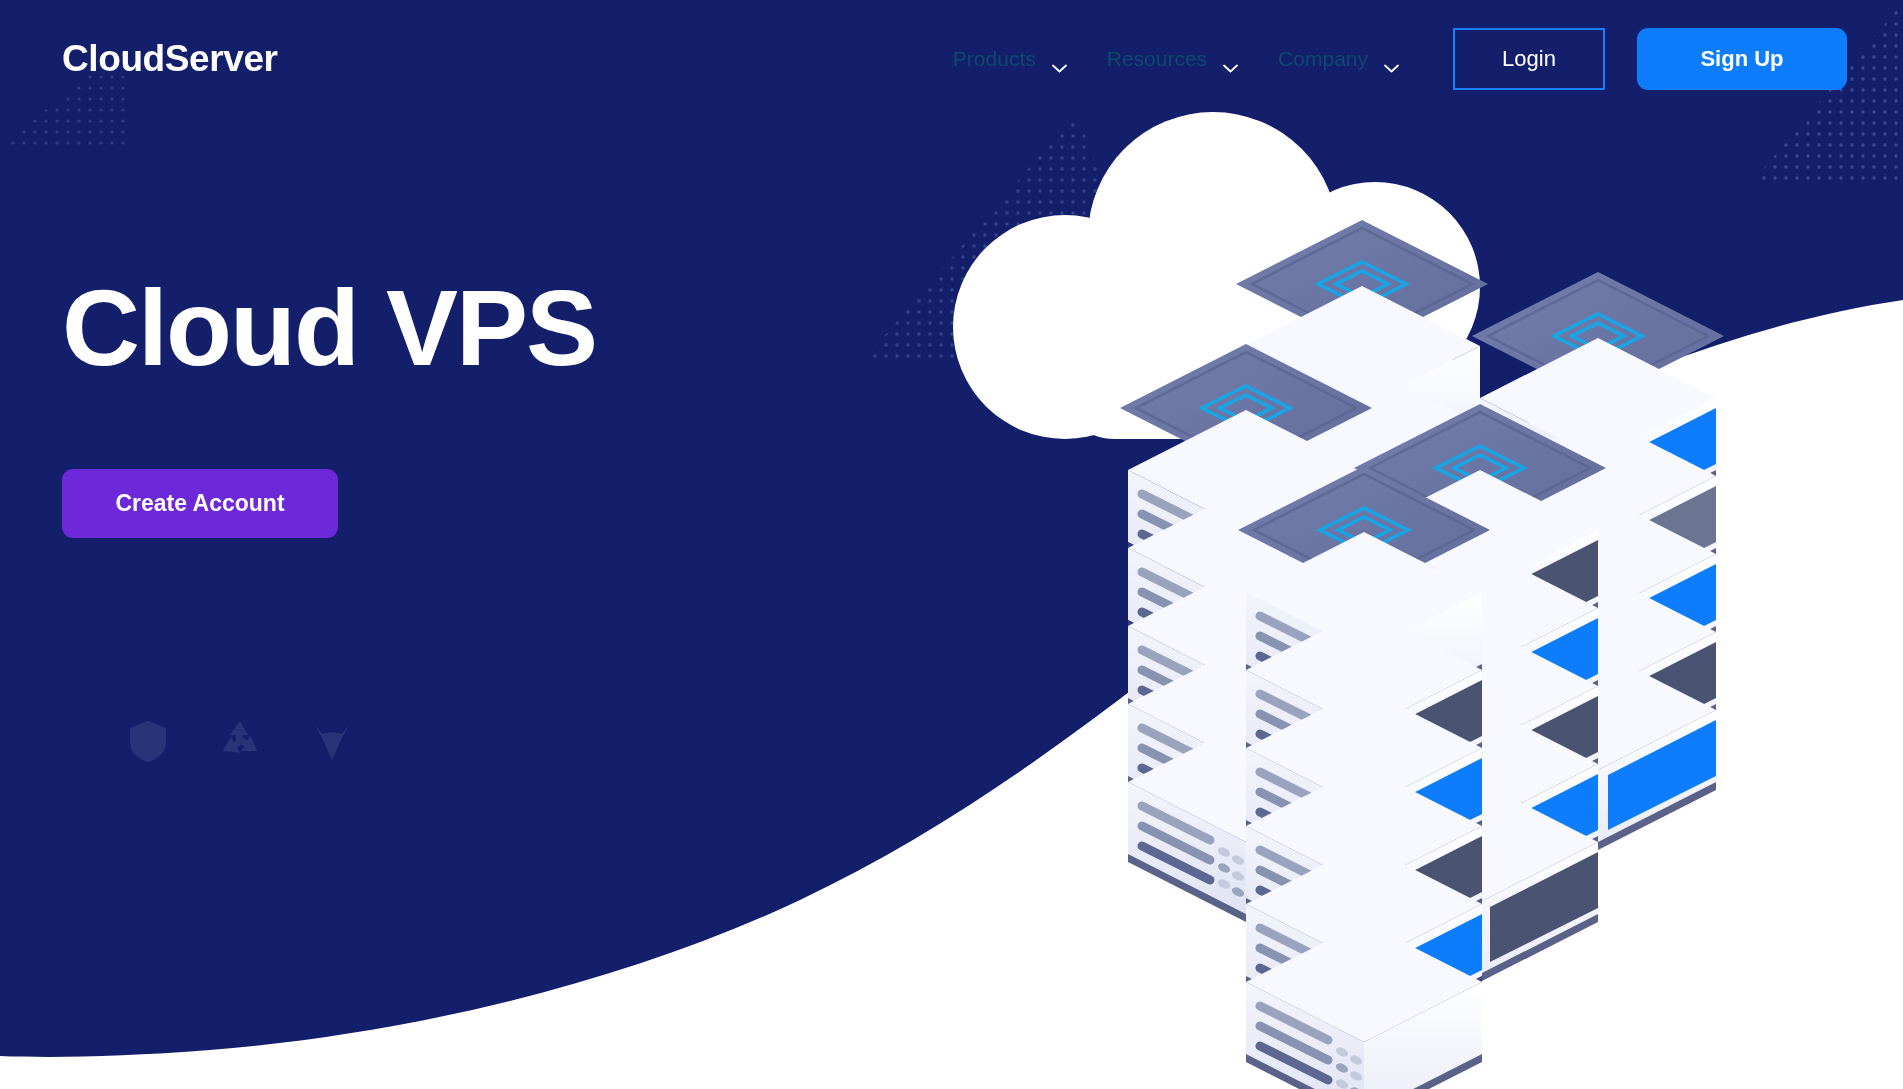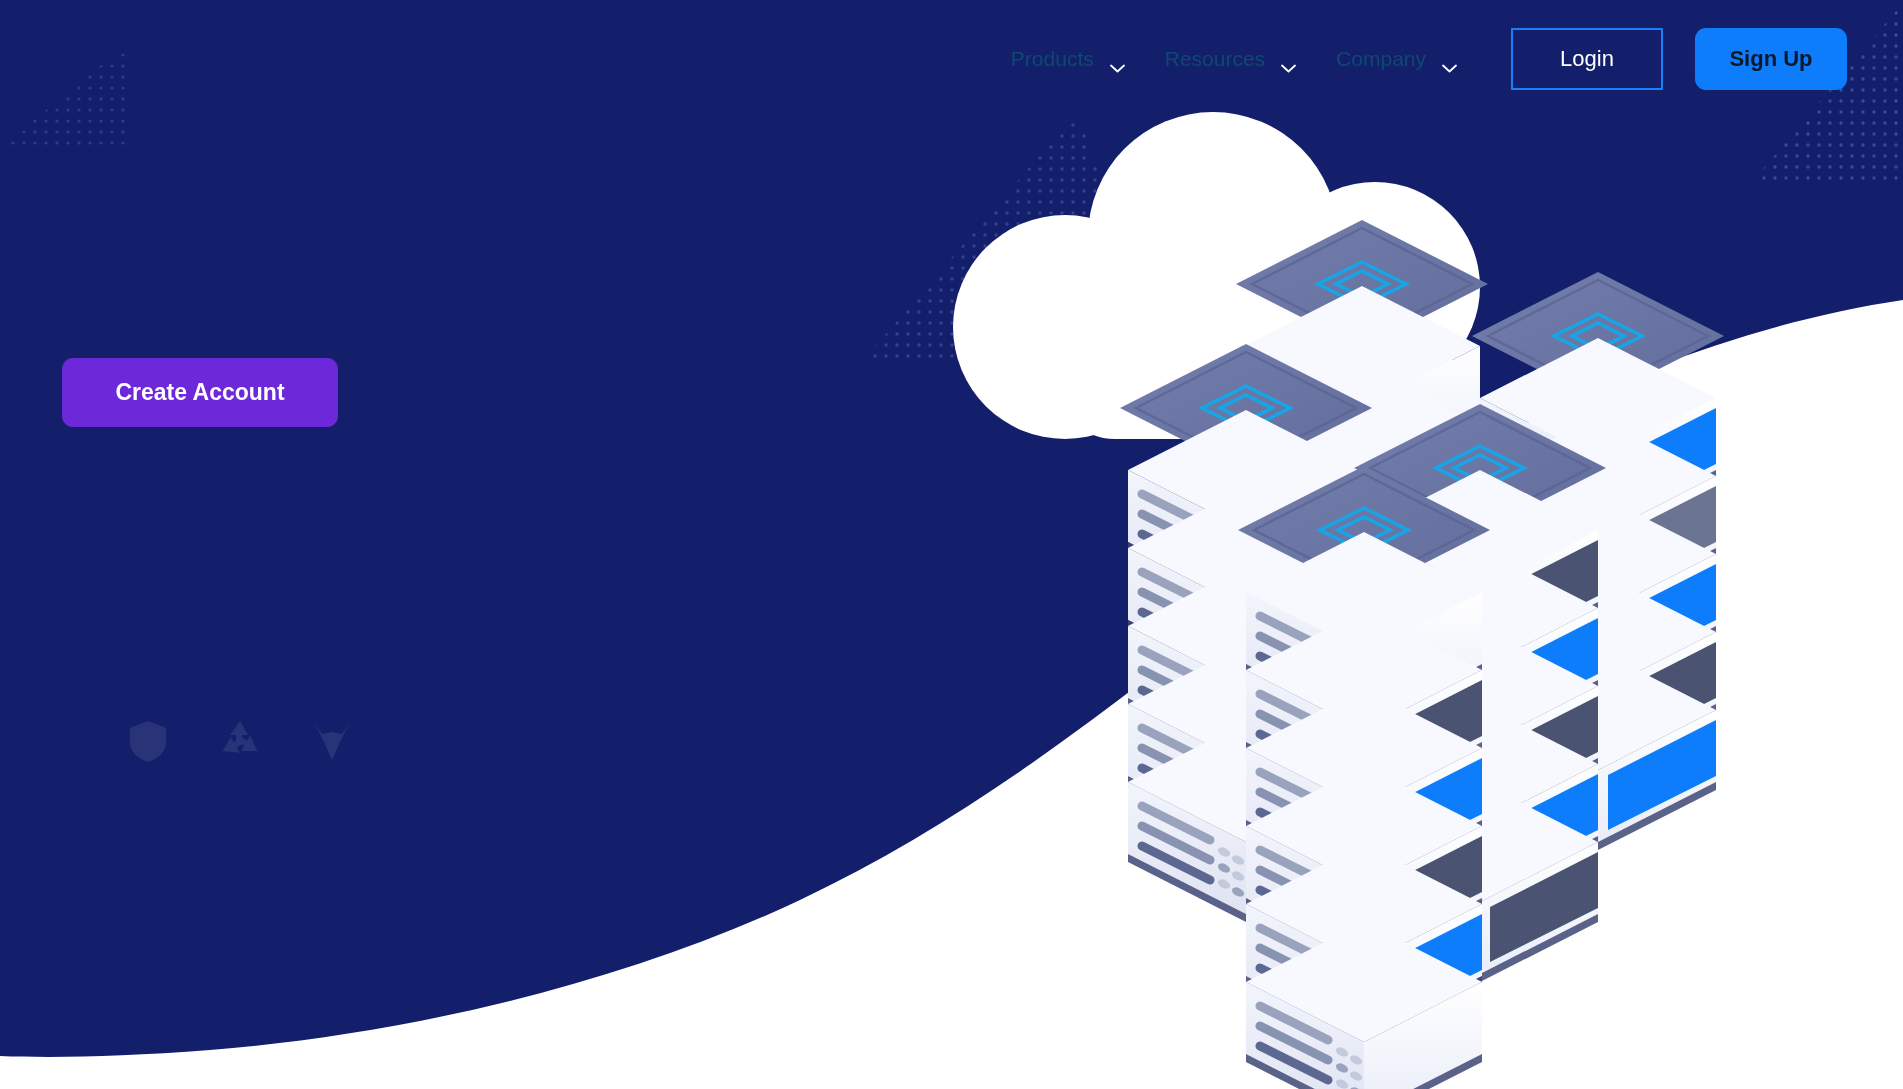--- a/index.html
+++ b/index.html
@@ -90,25 +90,25 @@
     border-radius:1px;
     background:transparent;
     color:#ffffff;
     font-size:22px;
     font-family:"Liberation Sans", sans-serif;
     cursor:pointer;
     display:flex; align-items:center; justify-content:center;
   }
   .btn-signup {
     margin-left:32px;
-    width:152px; height:62px;
+    width:210px; height:62px;
     border:none;
     border-radius:11px;
     background:#0d7dfb;
-    color:#0f172a;
+    color:#ffffff;
     font-size:22px;
     font-weight:bold;
     font-family:"Liberation Sans", sans-serif;
     cursor:pointer;
     display:flex; align-items:center; justify-content:center;
   }
 
   
   .hero-copy {
     position:absolute;
@@ -403,20 +403,21 @@
           <path d="M236,10 L128,65 L128,120 L236,66 Z" fill="#0d7dfb"></path>
         </g>
         <g transform="translate(8,452)">
             <use href="#unit" x="0" y="0"></use>
           </g>
       </g>
     </svg>
   </div>
 
   <header>
+    <div class="brand">CloudServer</div>
 
     <nav class="main-nav">
 
       <div class="nav-item">
         <span>Products</span>
         <span class="chev">
           <svg viewBox="0 0 15 9" xmlns="http://www.w3.org/2000/svg">
             <path d="M1 1.5 L7.5 7.5 L14 1.5" stroke="#ffffff" stroke-width="1.8" fill="none" stroke-linecap="round" stroke-linejoin="round"></path>
           </svg>
         </span>
@@ -440,20 +441,21 @@
         </span>
       </div>
 
       <button class="btn-login">Login</button>
       <button class="btn-signup">Sign Up</button>
     </nav>
   </header>
 
   <div class="hero-copy">
     <h1 class="headline">
+      <span class="l2">Cloud VPS</span>
     </h1>
     <button class="btn-cta">Create Account</button>
   </div>
 
   <div class="partners">
     <span>
       <svg width="46" height="46" viewBox="0 0 46 46" xmlns="http://www.w3.org/2000/svg">
         <path d="M23 3 L41 10 V24 C41 34 33 41 23 44 C13 41 5 34 5 24 V10 Z" fill="#ffffff"></path>
       </svg>
     </span>

